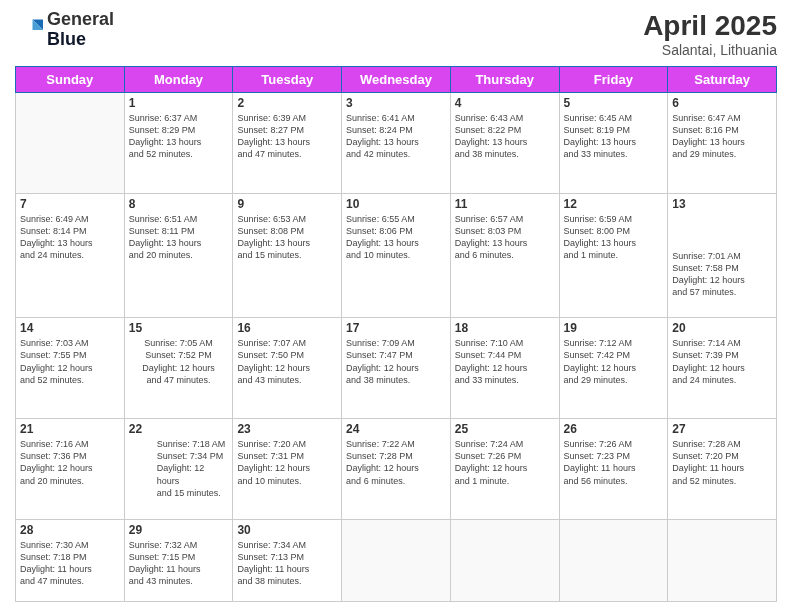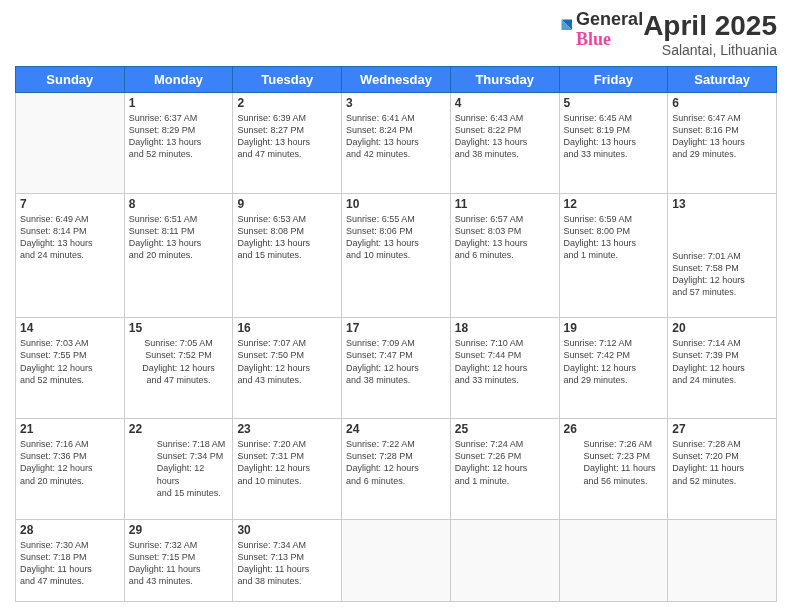--- a/index.html
+++ b/index.html
@@ -12,36 +12,36 @@
     }
     .page {
       width: 792px;
       height: 612px;
       padding: 10px 15px;
       display: flex;
       flex-direction: column;
     }
     .header {
       display: flex;
-      justify-content: flex-end;
+      justify-content: space-between;
       align-items: flex-start;
       margin-bottom: 8px;
     }
     .logo {
       display: flex;
       align-items: center;
       gap: 4px;
     }
     .logo-text {
       font-size: 18px;
       font-weight: bold;
       line-height: 1.1;
     }
     .logo-general { color: #333; }
-    .logo-blue { color: #ec4899; font-family: Liberation Serif, serif; }
+    .logo-blue { color: #0f172a; }
     .logo-icon {
       width: 28px;
       height: 28px;
     }
     .title-section {
       text-align: right;
     }
     .month-title {
       font-size: 28px;
       font-weight: bold;
@@ -52,21 +52,21 @@
       color: #555;
     }
     .calendar {
       flex: 1;
       border: 1px solid #ccc;
       border-collapse: collapse;
       width: 100%;
       table-layout: fixed;
     }
     .calendar th {
-      background-color: #3b82f6;
+      background-color: #d946ef;
       color: white;
       text-align: center;
       padding: 5px 3px;
       font-size: 13px;
       border: 1px solid #1a6bb5;
     }
     .calendar td {
       border: 1px solid #ccc;
       vertical-align: top;
       padding: 3px 4px;
@@ -304,21 +304,21 @@
           </td>
           <td>
             <div class="day-number">25</div>
             <div class="day-info" style="white-space: pre-line;">Sunrise: 7:24 AM
 Sunset: 7:26 PM
 Daylight: 12 hours
 and 1 minute.</div>
           </td>
           <td>
             <div class="day-number">26</div>
-            <div class="day-info" style="white-space: pre-line; margin-left: 20px;">Sunrise: 7:26 AM
+            <div class="day-info" style="white-space: pre-line;">Sunrise: 7:26 AM
 Sunset: 7:23 PM
 Daylight: 11 hours
 and 56 minutes.</div>
           </td>
           <td>
             <div class="day-number">27</div>
             <div class="day-info" style="white-space: pre-line;">Sunrise: 7:28 AM
 Sunset: 7:20 PM
 Daylight: 11 hours
 and 52 minutes.</div>

